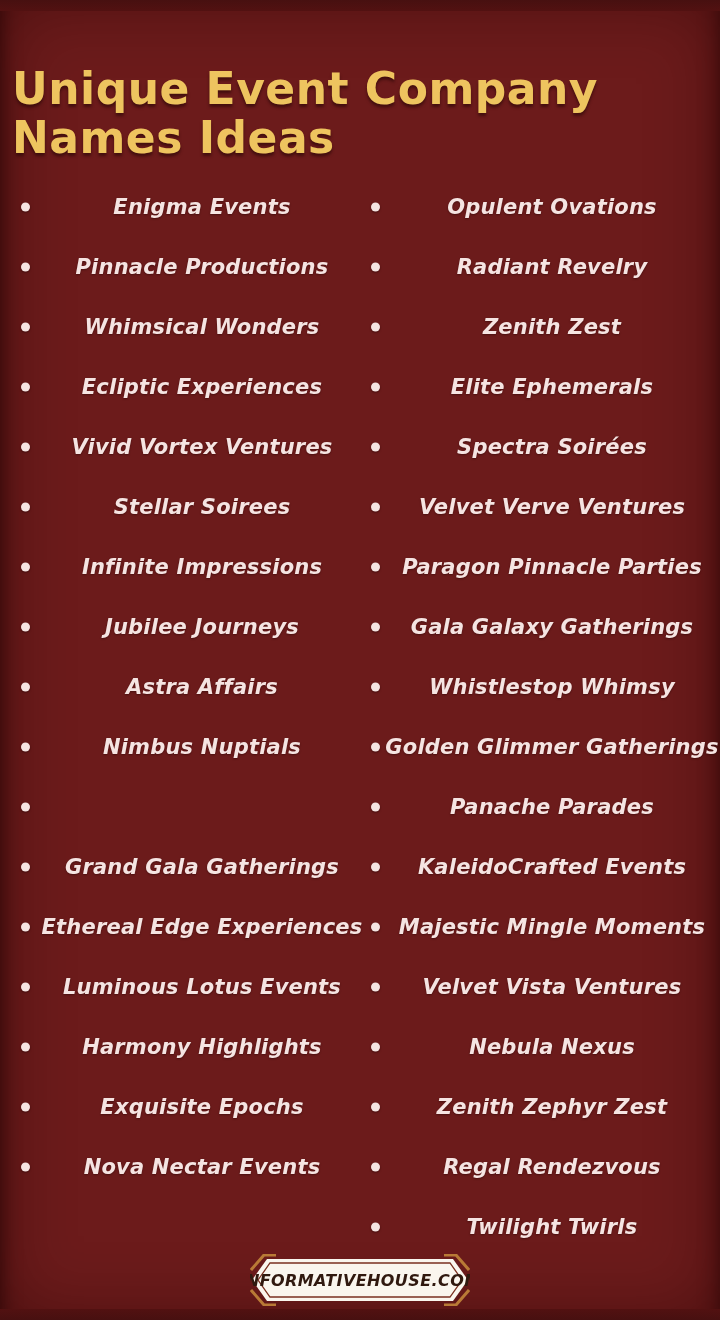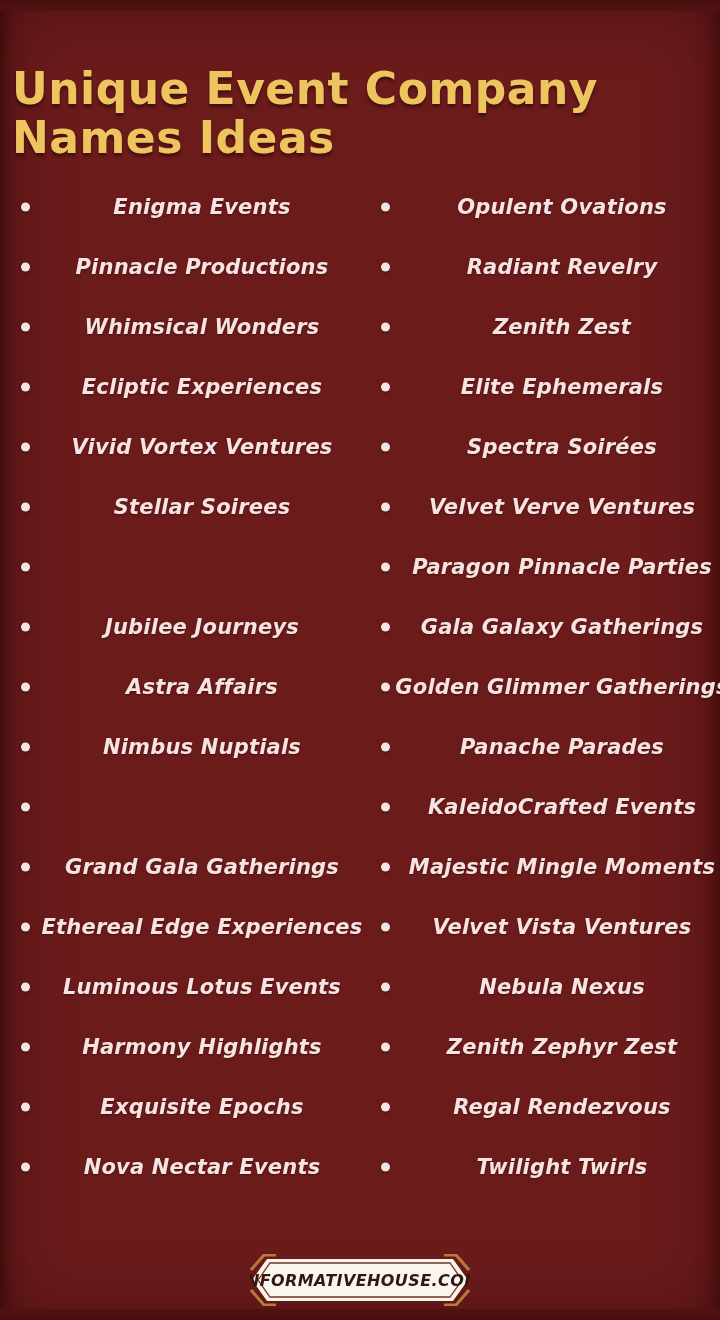--- a/index.html
+++ b/index.html
@@ -30,21 +30,21 @@
     margin:12px;text-align:left;
     font-size:44px;line-height:49px;font-weight:bold;
     color:var(--title);
     text-shadow:0 3px 3px rgba(40,6,6,.6);
     letter-spacing:.5px;
   }
   .title span{display:block;}
   .columns{position:absolute;top:177px;left:0;width:720px;height:1080px;}
   .col{position:absolute;top:0;width:360px;height:1080px;}
   .col.left{left:0;}
-  .col.right{left:360px;}
+  .col.right{left:350px;}
   .row{
     position:relative;height:60px;
     display:flex;align-items:center;justify-content:center;
     padding-left:44px;box-sizing:border-box;
   }
   .bullet{
     position:absolute;left:21px;top:50%;
     transform:translateY(-50%);
     width:9px;height:9px;border-radius:50%;
     background:var(--item-text);
@@ -102,20 +102,21 @@
           <span class="item-text">Vivid Vortex Ventures</span>
         </div>
 
         <div class="row">
           <span class="bullet"></span>
           <span class="item-text">Stellar Soirees</span>
         </div>
 
         <div class="row">
           <span class="bullet"></span>
+          <span class="item-text">Infinite Impressions</span>
         </div>
 
         <div class="row">
           <span class="bullet"></span>
           <span class="item-text">Jubilee Journeys</span>
         </div>
 
         <div class="row">
           <span class="bullet"></span>
           <span class="item-text">Astra Affairs</span>
@@ -196,20 +197,24 @@
         <div class="row">
           <span class="bullet"></span>
           <span class="item-text">Paragon Pinnacle Parties</span>
         </div>
 
         <div class="row">
           <span class="bullet"></span>
           <span class="item-text">Gala Galaxy Gatherings</span>
         </div>
 
+        <div class="row">
+          <span class="bullet"></span>
+          <span class="item-text">Whistlestop Whimsy</span>
+        </div>
 
         <div class="row">
           <span class="bullet"></span>
           <span class="item-text">Golden Glimmer Gatherings</span>
         </div>
 
         <div class="row">
           <span class="bullet"></span>
           <span class="item-text">Panache Parades</span>
         </div>

